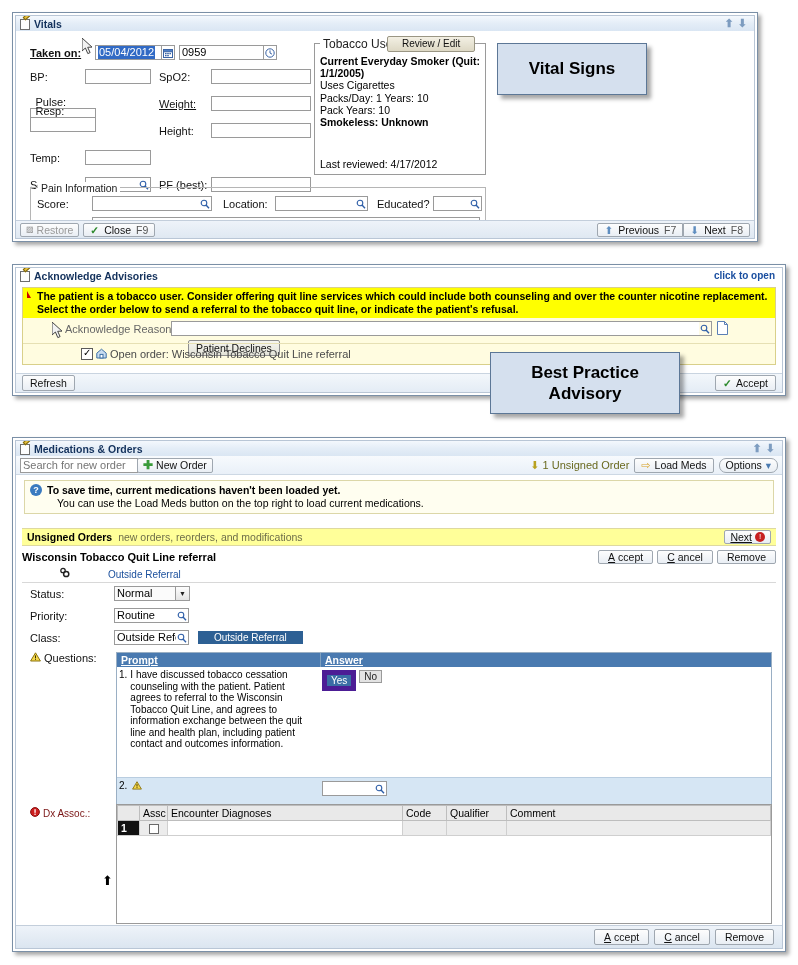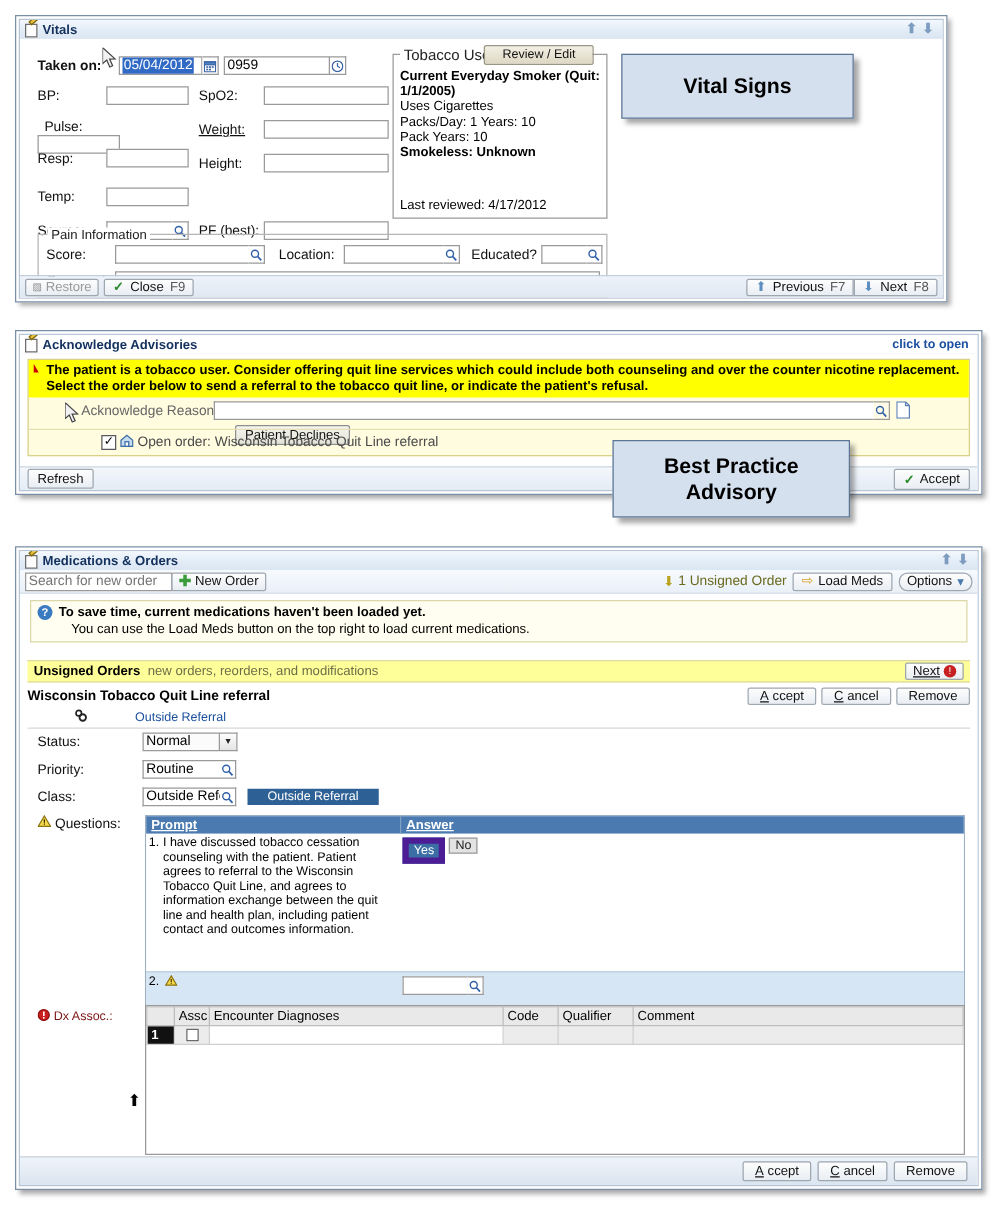--- a/index.html
+++ b/index.html
@@ -231,21 +231,21 @@
         <span>Vitals</span>
         <span class="tb-right">
           <span class="arw">⬆</span>
           <span class="arw">⬇</span>
         </span>
       </div>
 
       <div class="body">
 
         <div class="vrow" style="left:14px;top:14px;">
-          <span class="lbl" style="font-weight:bold;width:65px;">Taken on:</span>
+          <span class="lbl" style="font-weight:bold;width:65px;text-decoration:underline;">Taken on:</span>
           <span class="inp" style="width:67px;display:flex;align-items:center;">
             <span style="background:#316ac5;color:#fff;padding:0 1px;">05/04/2012</span>
           </span>
           <span class="mag">
             <svg width="10" height="10" viewBox="0 0 10 10">
                 <rect x=".5" y="1.5" width="9" height="8" fill="#fff" stroke="#3b64a5"></rect>
                 <rect x=".5" y="1.5" width="9" height="2.3" fill="#4f7fc4" stroke="#3b64a5"></rect>
                 <g fill="#3b64a5">
                   <rect x="2" y="5" width="1.6" height="1.3"></rect>
                   <rect x="4.2" y="5" width="1.6" height="1.3"></rect>
@@ -265,21 +265,21 @@
         </div>
 
         <div class="vrow" style="left:14px;top:38px;">
           <span class="lbl" style="width:55px;">BP:</span>
           <span class="inp" style="width:66px;"></span>
         </div>
         <div class="vrow" style="left:14px;top:65px;flex-direction:column;">
           <span class="lbl" style="width:55px;">Pulse:</span>
           <span class="inp" style="width:66px;"></span>
         </div>
-        <div class="vrow" style="left:14px;top:88px;">
+        <div class="vrow" style="left:14px;top:74px;flex-direction:column;">
           <span class="lbl" style="width:55px;">Resp:</span>
           <span class="inp" style="width:66px;"></span>
         </div>
         <div class="vrow" style="left:14px;top:119px;">
           <span class="lbl" style="width:55px;">Temp:</span>
           <span class="inp" style="width:66px;"></span>
         </div>
         <div class="vrow" style="left:14px;top:146px;">
           <span class="lbl" style="width:55px;">Source:</span>
           <span class="inp" style="width:53px;border-right:none;"></span>
@@ -377,21 +377,21 @@
           </span>
         </div>
       </div>
     </div>
   </div>
 
   <svg class="cursor-arrow" style="left:82px;top:38px;" width="13" height="18" viewBox="0 0 13 18">
     <polygon points="0,0 0,13 3.4,10 5.8,15.6 8.1,14.6 5.7,9.3 10,9.1" fill="#f2f2f2" stroke="#444" stroke-width="1"></polygon>
   </svg>
 
-  <div class="callout" style="left:497px;top:43px;width:186px;height:52px;">
+  <div class="callout" style="left:497px;top:43px;width:150px;height:52px;">
     <span>Vital Signs</span>
   </div>
 
   <div class="panel" id="bpa" style="left:12px;top:264px;width:774px;height:132px;">
     <div class="panel-inner">
       <div class="titlebar" style="background:#fff;border-bottom:1px solid #cfd9e4;">
         <span class="title-ico"></span>
         <span>Acknowledge Advisories</span>
         <span class="tb-right">
           <a class="click-open" href="#">click to open</a>

